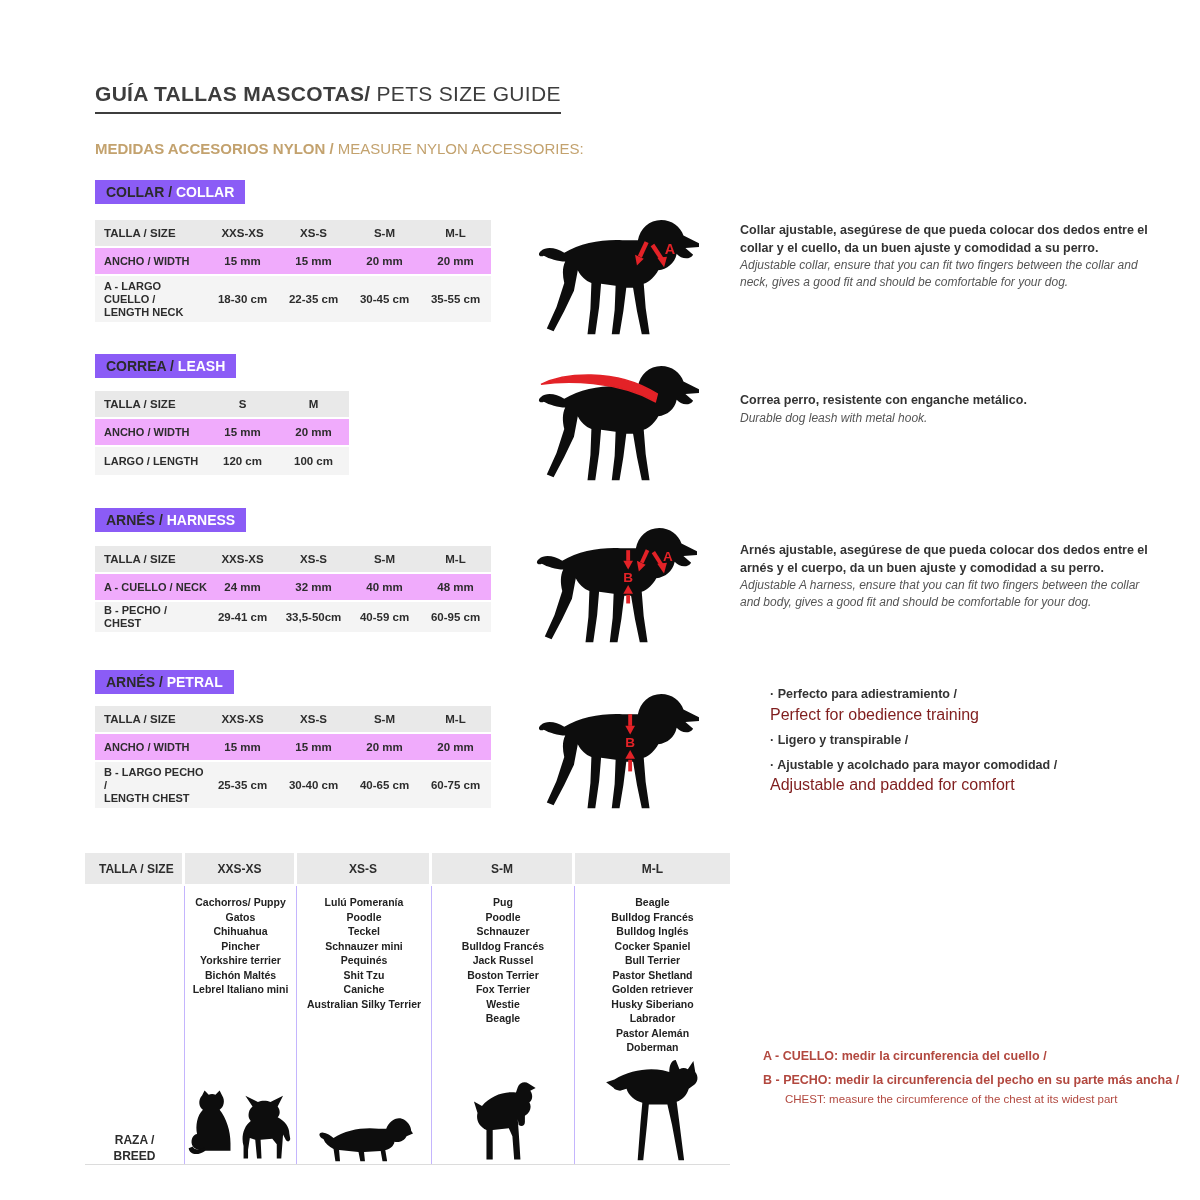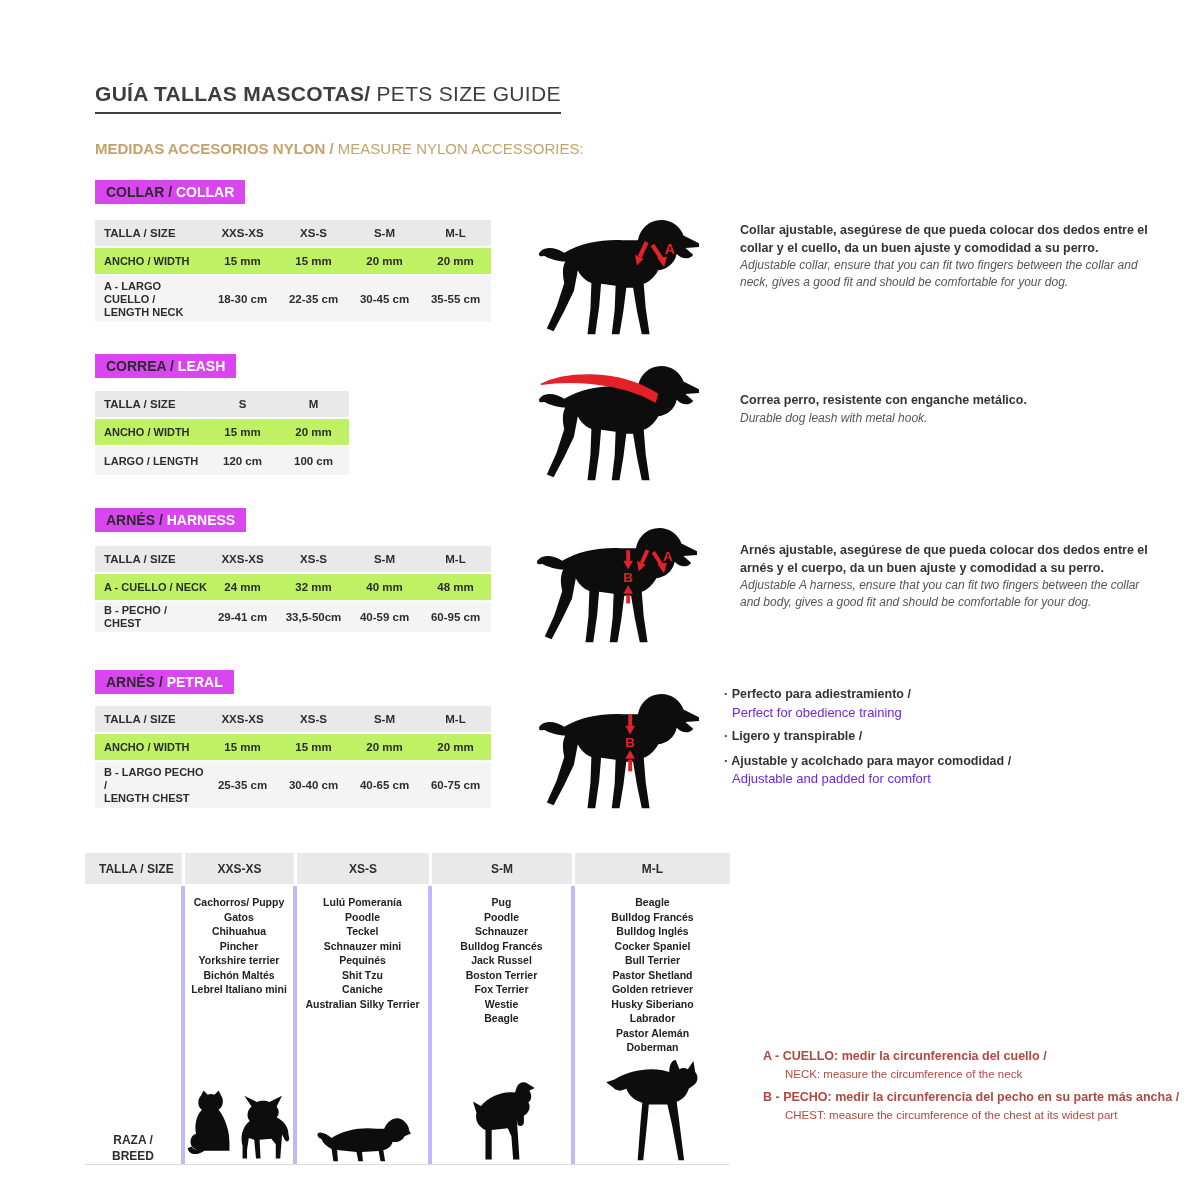--- a/index.html
+++ b/index.html
@@ -8,30 +8,30 @@
   .abs{position:absolute;}
 
   
   .title{left:95px;top:82px;font-size:21px;letter-spacing:.3px;color:#3d3d3d;
          border-bottom:2px solid #3d3d3d;padding-bottom:6px;white-space:nowrap;}
   .t-es{font-weight:bold;}
   .subtitle{left:95px;top:140px;font-size:15px;color:#c3a26e;white-space:nowrap;}
   .sub-es{font-weight:bold;}
 
   
-  .badge{background:#d946ef;padding:4px 11px;font-size:14px;white-space:nowrap;line-height:16px;}
+  .badge{background:#8b5cf6;padding:4px 11px;font-size:14px;white-space:nowrap;line-height:16px;}
   .b-es{color:#2b2b2b;font-weight:bold;}
   .b-en{color:#ffffff;font-weight:bold;}
 
   
   .stable{display:flex;flex-direction:column;gap:2px;}
   .w396{width:396px;} .w254{width:254px;}
   .trow{display:flex;}
   .thead{background:#e9e9e9;}
-  .mid{background:#bef264;}
+  .mid{background:#f0abfc;}
   .light{background:#f4f4f4;}
   .h26{height:26px;} .h28{height:28px;} .h30{height:30px;} .h46{height:46px;}
   .thead>div{flex:1;display:flex;align-items:center;justify-content:center;
              font-weight:bold;font-size:11.5px;color:#2d2d2d;}
   .thead>div:first-child{flex:0 0 112px;justify-content:flex-start;padding-left:9px;box-sizing:border-box;}
   .cell-label{flex:0 0 112px;display:flex;flex-direction:column;justify-content:center;
               padding-left:9px;box-sizing:border-box;font-weight:bold;font-size:11px;
               line-height:13px;color:#2d2d2d;}
   .vals{flex:1;display:flex;justify-content:space-between;}
   .vals>div{flex:1;display:flex;align-items:center;justify-content:center;
@@ -40,38 +40,38 @@
   
   .desc{width:410px;}
   .d-es{font-weight:bold;font-size:12.5px;line-height:1.4;color:#333;}
   .d-en{font-size:12px;line-height:1.42;color:#555;font-style:italic;}
 
   
   .bullets{width:415px;}
   .bullet{margin-bottom:7px;}
   .bu-es{font-weight:bold;font-size:12.5px;color:#333;line-height:1.4;}
   .bu-es::before{content:"· ";}
-  .bu-en{font-size:13px;color:#6d28d9;margin-left:8px;line-height:1.35;}
+  .bu-en{font-size:16px;color:#7f1d1d;line-height:1.35;}
 
   
   .dog{width:165px;height:126px;}
 
   
   .btable{left:85px;top:853px;width:645px;}
   .bhead{display:flex;height:31px;}
   .bhead>div{background:#e9e9e9;display:flex;align-items:center;justify-content:center;
              font-weight:bold;font-size:12px;color:#2d2d2d;
              border-right:3px solid #fff;box-sizing:border-box;}
   .bhead>div:last-child{border-right:none;}
   .bhead>div:first-child{justify-content:flex-start;padding-left:14px;}
   .bhead>div:nth-child(1){width:100px;} .bhead>div:nth-child(2){width:112px;}
   .bhead>div:nth-child(3){width:135px;} .bhead>div:nth-child(4){width:143px;}
   .bhead>div:nth-child(5){width:155px;}
   .bbody{display:flex;height:278px;margin-top:2px;border-bottom:1px solid #dcdcdc;}
-  .bcell{box-sizing:border-box;border-right:4px solid #c4b5fd;display:flex;
+  .bcell{box-sizing:border-box;border-right:1px solid #c4b5fd;display:flex;
          flex-direction:column;justify-content:space-between;align-items:center;padding-top:9px;}
   .bcell:last-child{border-right:none;}
   .c0{width:100px;justify-content:flex-end;}
   .c1{width:112px;} .c2{width:135px;} .c3{width:143px;} .c4{width:155px;}
   .raza-line{font-weight:bold;font-size:12px;line-height:16px;text-align:center;color:#2d2d2d;}
   .blist{display:flex;flex-direction:column;align-items:center;}
   .breed-name{font-weight:bold;font-size:10.5px;line-height:14.5px;text-align:center;color:#222;}
   .sil-row{display:flex;align-items:flex-end;gap:5px;}
 
   
@@ -283,21 +283,21 @@
     <g stroke="#e32227" stroke-width="4" fill="none">
       <path d="M96,25 L96,37"></path>
         <path d="M96,72 L96,84"></path>
     </g>
     <g fill="#e32227" stroke="none">
       <polygon points="91,37 101,37 96,46"></polygon>
       <polygon points="96,62 91,71 101,71"></polygon>
       <text x="96" y="59" text-anchor="middle" font-size="14" font-weight="bold">B</text>
     </g>
   </svg>
-  <div class="abs bullets" style="left:724px;top:686px">
+  <div class="abs bullets" style="left:770px;top:686px">
     <div class="bullet">
       <div class="bu-es">Perfecto para adiestramiento /</div>
       <div class="bu-en">Perfect for obedience training</div>
     </div>
     <div class="bullet">
       <div class="bu-es">Ligero y transpirable /</div>
     </div>
     <div class="bullet">
       <div class="bu-es">Ajustable y acolchado para mayor comodidad /</div>
       <div class="bu-en">Adjustable and padded for comfort</div>
@@ -385,21 +385,20 @@
         <svg width="98" height="104" viewBox="0 0 105 112">
           <path fill="#0d0d0d" d="M10,30 L2,24 L11,21 C27,11 47,8 63,11 L70,13 C70,5 73,0 77,0 L81,10 C84,8 87,8 90,10 L96,1 L98,13 C102,18 101,25 95,28 L91,31 C89,38 84,43 78,45 L81,68 L86,108 L80,108 L73,70 L68,48 L48,48 L46,70 L42,108 L36,108 L39,68 L41,46 C33,44 26,38 24,31 L17,33 C14,33 11,32 10,30 Z"></path>
         </svg>
       </div>
     </div>
   </div>
 
   <div class="abs notes">
     <div class="note">
       <div class="note-bold">A - CUELLO: medir la circunferencia del cuello /</div>
-      <div class="note-reg">NECK: measure the circumference of the neck</div>
     </div>
     <div class="note">
       <div class="note-bold">B - PECHO: medir la circunferencia del pecho en su parte más ancha /</div>
       <div class="note-reg">CHEST: measure the circumference of the chest at its widest part</div>
     </div>
   </div>
 
 </div>
 
 </body></html>

